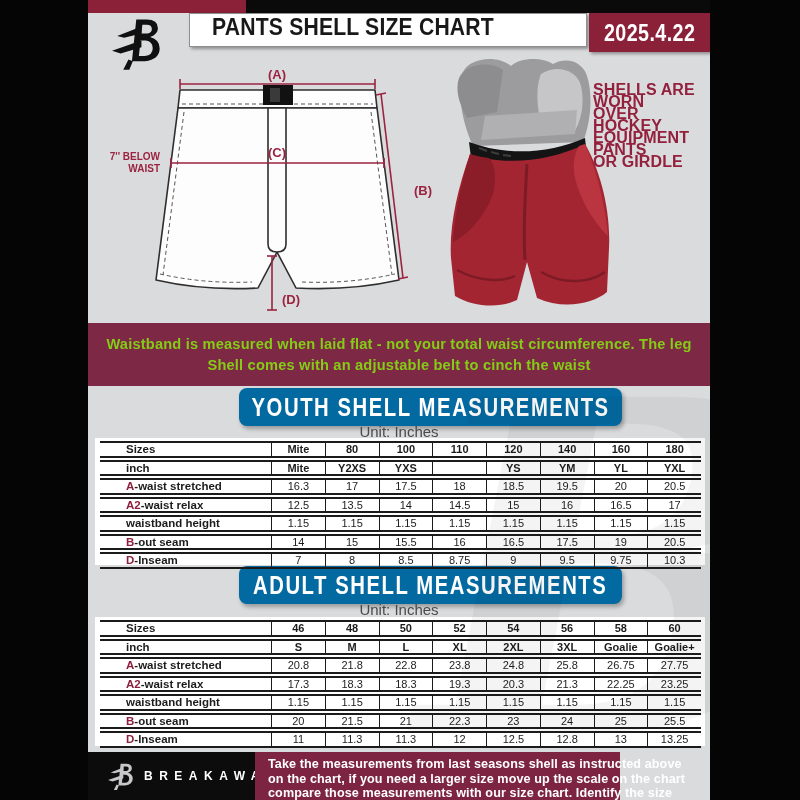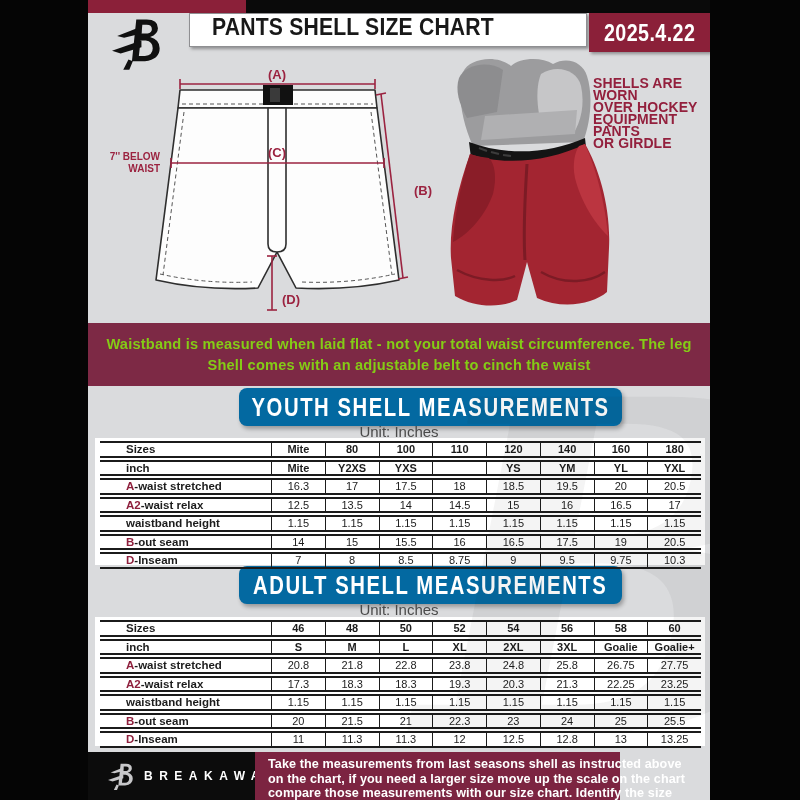--- a/index.html
+++ b/index.html
@@ -26,22 +26,22 @@
     position:absolute;left:501px;top:13px;width:121px;height:39px;background:#8b2039;
     display:flex;align-items:center;justify-content:center;box-shadow:2px 2px 3px rgba(0,0,0,.35);
   }
   .date-box .t{font-size:24px;font-weight:bold;color:#fff;letter-spacing:.5px;transform:scaleX(.82);white-space:nowrap;}
   .logo-header{position:absolute;left:24px;top:14px;width:52px;height:58px;}
 
   
   .diagram{position:absolute;left:12px;top:68px;width:400px;height:255px;}
   .photo{position:absolute;left:357px;top:56px;width:172px;height:256px;}
   .shell-note{
-    position:absolute;left:505px;top:77px;width:112px;
-    color:#93203d;font-size:14px;font-weight:bold;line-height:12px;letter-spacing:.1px;
+    position:absolute;left:505px;top:84px;width:112px;
+    color:#93203d;font-size:16px;font-weight:bold;line-height:12px;letter-spacing:.1px;
   }
 
   
   .notice{
     position:absolute;left:0;top:323px;width:622px;height:63px;background:#7d2945;
     display:flex;flex-direction:column;align-items:center;justify-content:center;
     color:#84cc16;font-size:14.6px;font-weight:bold;line-height:20.5px;letter-spacing:.2px;text-align:center;
   }
 
   

